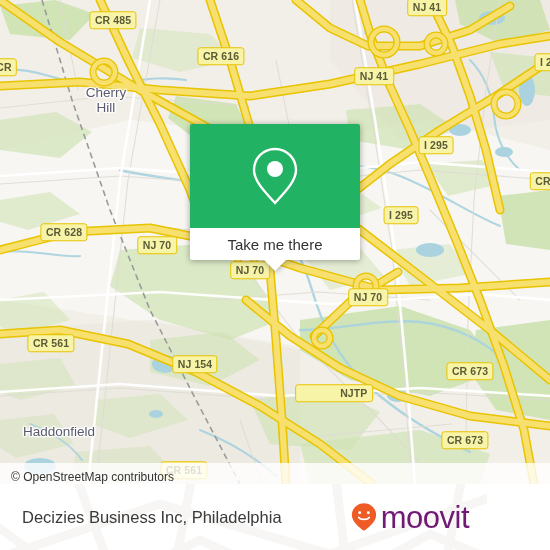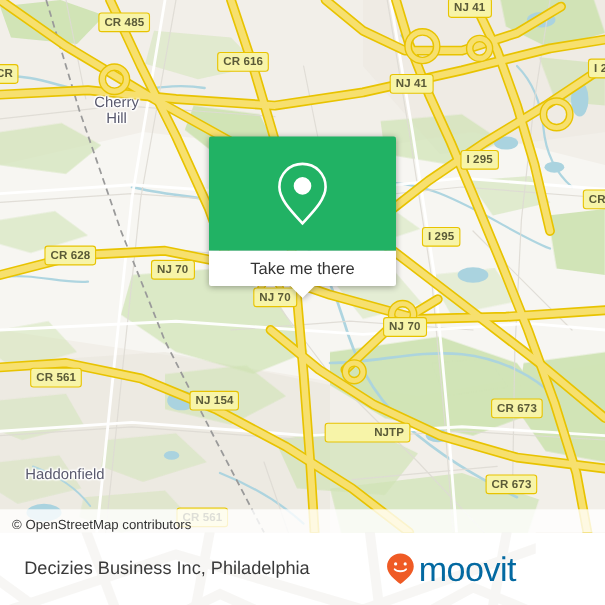--- a/index.html
+++ b/index.html
@@ -96,21 +96,21 @@
   .footer-title{
     position:absolute;left:22px;top:0;height:66px;
     display:flex;align-items:center;
     font-size:16.5px;color:#3a3a3a;
   }
   .brand{
     position:absolute;right:18px;top:0;height:66px;
     display:flex;align-items:center;gap:4px;
   }
   .brand-pin{width:26px;height:30px;display:block;}
-  .brand-name{font-size:31px;color:#0369a1;letter-spacing:-.5px;line-height:1;font-weight:normal;}
+  .brand-name{font-size:31px;color:#701a75;letter-spacing:-.5px;line-height:1;font-weight:normal;}
 </style>
 </head>
 <body>
 
 <div id="app">
 
   <div class="map">
 
     <svg class="layer" viewBox="0 0 550 484" preserveAspectRatio="none">
       <defs>

